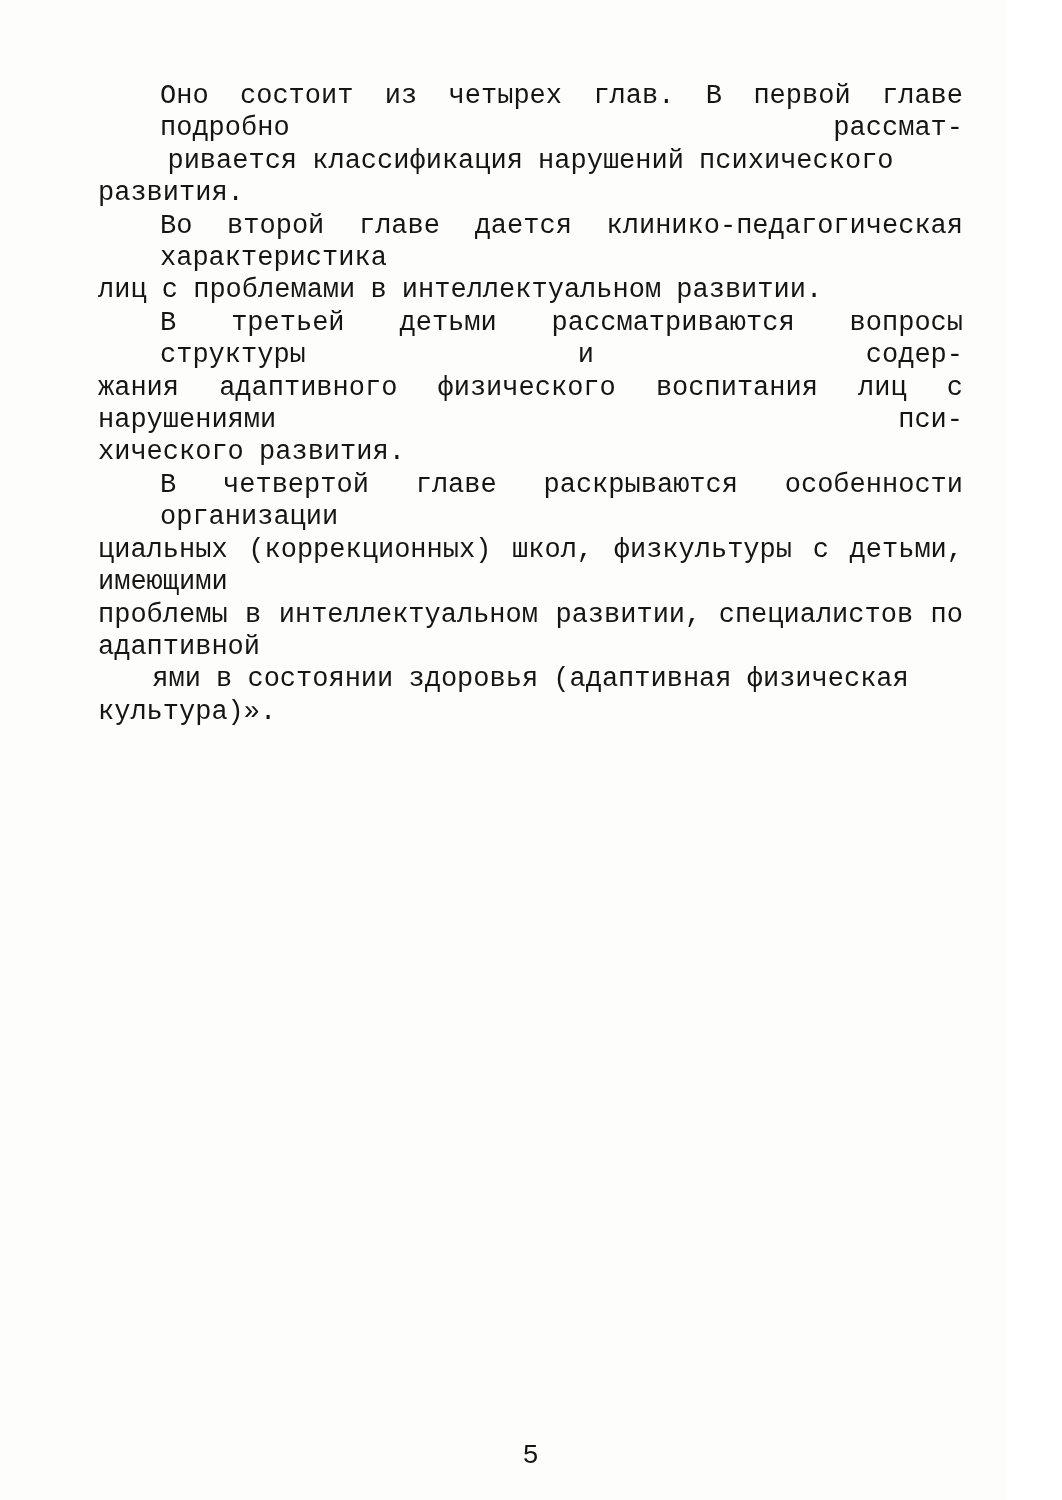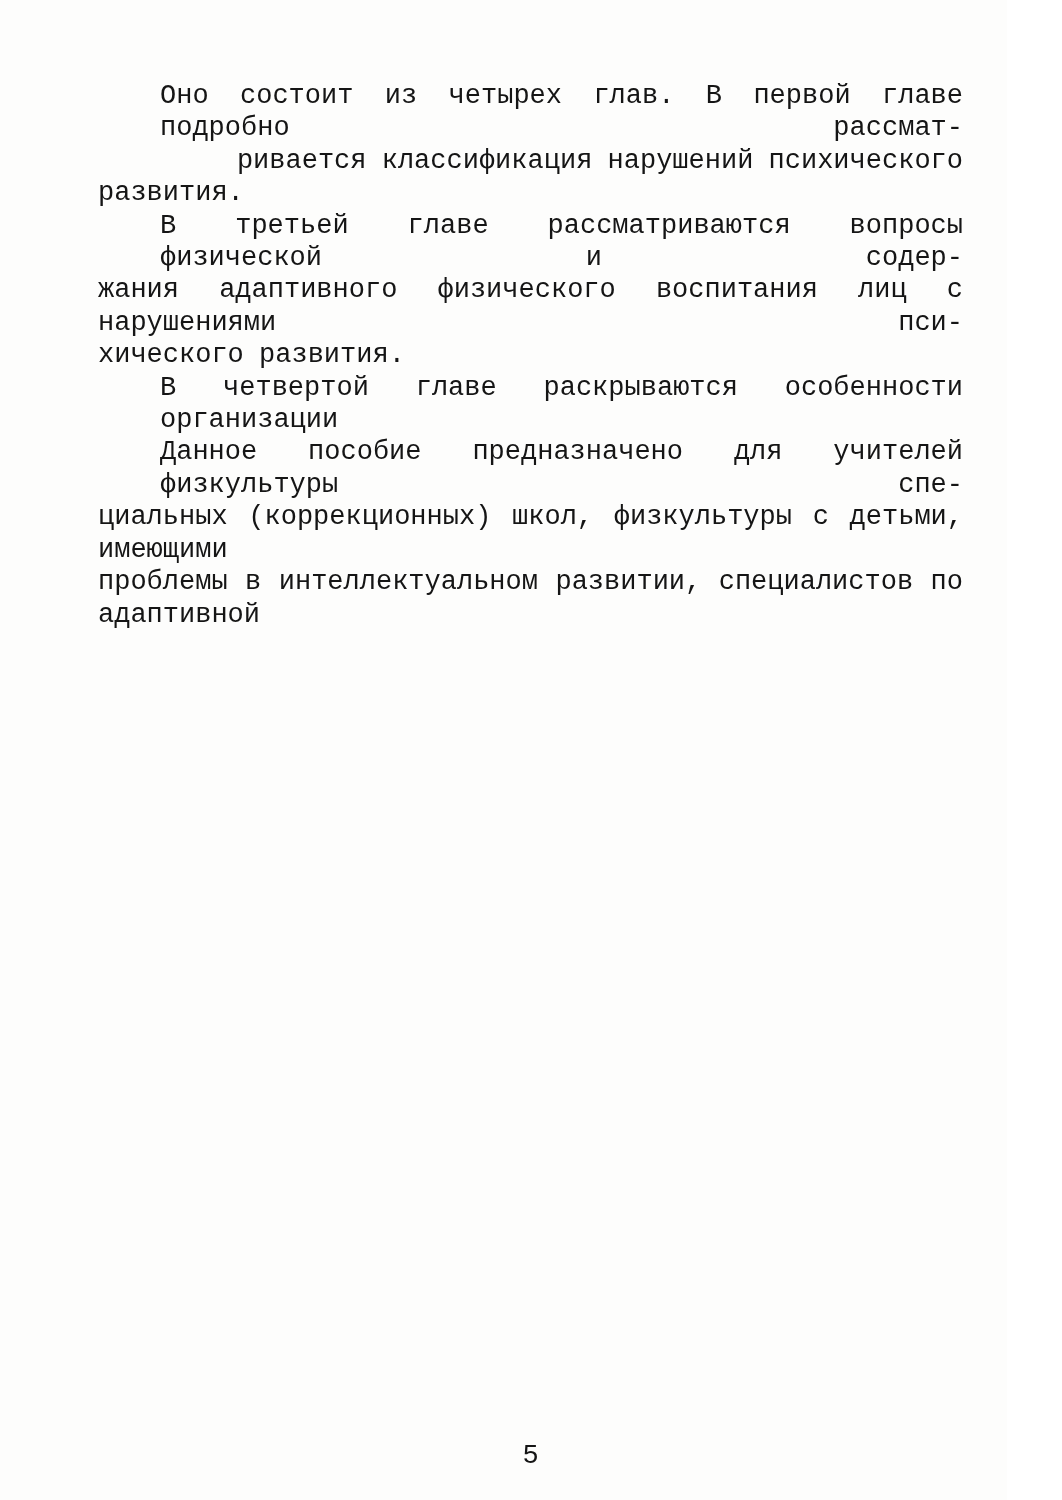--- a/index.html
+++ b/index.html
@@ -30,21 +30,21 @@
     padding: 0;
   }
   .line {
     text-align: justify;
     text-align-last: justify;
   }
   .line.first {
     padding-left: 62px;
   }
   .line.last {
-    text-align: right;
+    text-align: center;
     text-align-last: left;
   }
   .page-number {
     position: absolute;
     left: 98px;
     top: 1440px;
     width: 865px;
     text-align: center;
     font-size: 27px;
     line-height: 32px;
@@ -53,27 +53,31 @@
 </head>
 <body>
 
 <div class="page" style="background: rgb(253, 253, 252); color: rgb(21, 21, 21);">
   <div class="text-block">
       <div class="para">
         <div class="line first">Оно состоит из четырех глав. В первой главе подробно рассмат-</div>
         <div class="line last">ривается классификация нарушений психического развития.</div>
       </div>
       <div class="para">
-        <div class="line first">В третьей главе рассматриваются вопросы физической и содер-</div>
+        <div class="line first">Во второй главе дается клинико-педагогическая характеристика</div>
+        <div class="line last">лиц с проблемами в интеллектуальном развитии.</div>
+      </div>
+      <div class="para">
+        <div class="line first">В третьей детьми рассматриваются вопросы структуры и содер-</div>
         <div class="line">жания адаптивного физического воспитания лиц с нарушениями пси-</div>
         <div class="line last">хического развития.</div>
       </div>
       <div class="para">
         <div class="line first">В четвертой главе раскрываются особенности организации</div>
       </div>
       <div class="para">
-        <div class="line first">Данное пособие предназначено для учителей физкультуры спе-</div>
         <div class="line">циальных (коррекционных) школ, физкультуры с детьми, имеющими</div>
         <div class="line">проблемы в интеллектуальном развитии, специалистов по адаптивной</div>
+        <div class="line last">ями в состоянии здоровья (адаптивная физическая культура)».</div>
       </div>
     </div>
   <div class="page-number">5</div>
 </div>
 
 </body></html>

